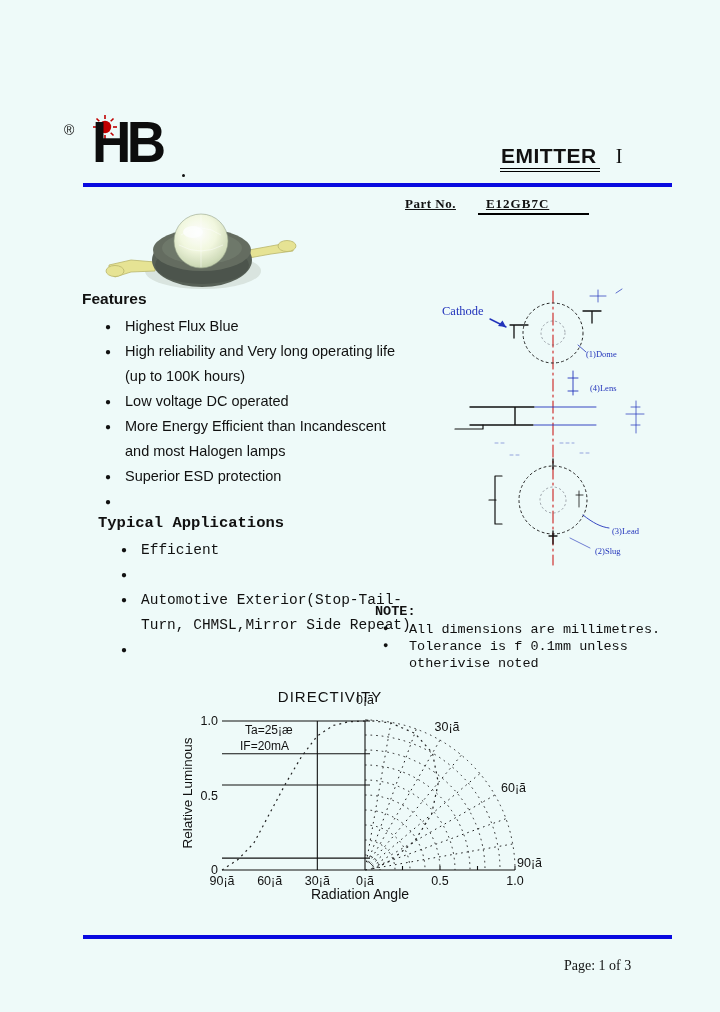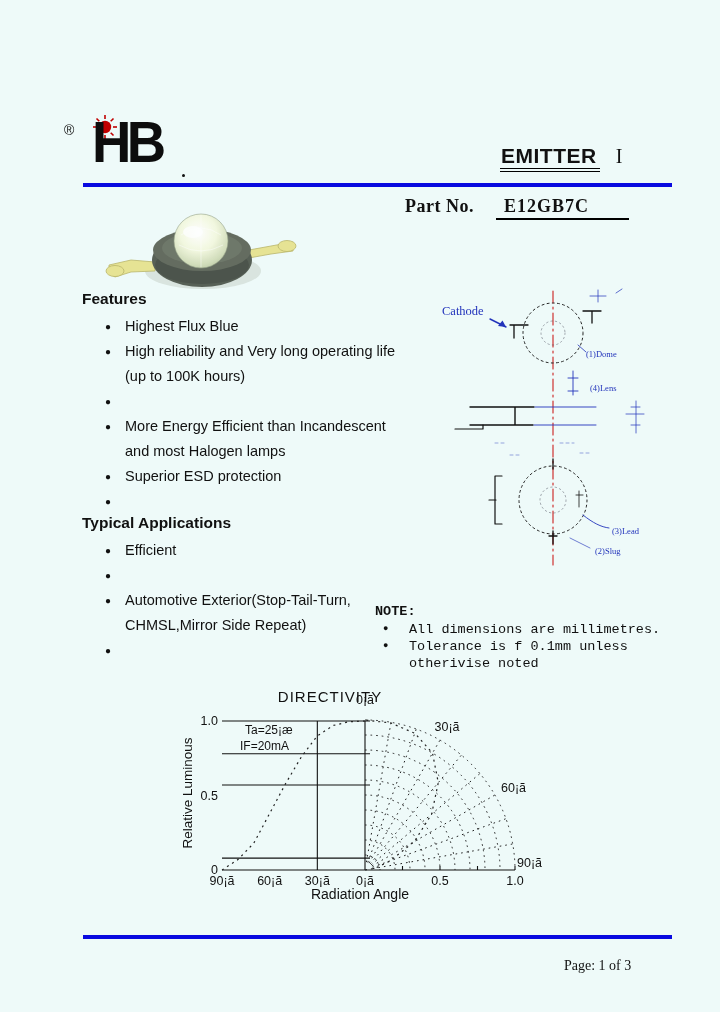--- a/index.html
+++ b/index.html
@@ -17,32 +17,32 @@
 
   .emitter-row{position:absolute;left:500px;top:126px;margin-top:18px;}
   .emitter-title{font-size:21px;font-weight:700;letter-spacing:.5px;
                  border-bottom:4px double #000;padding:0 3px 1px 1px;}
   .emitter-suffix{font-family:"Liberation Serif",serif;font-size:20px;margin-left:16px;}
 
   .rule{position:absolute;left:83px;width:589px;height:4px;background:#0909e0;}
   .rule-top{top:183px;} .rule-bottom{top:935px;}
 
   .part-row{position:absolute;left:405px;top:196px;font-family:"Liberation Serif",serif;
-            font-weight:700;font-size:18px;}
+            font-weight:700;font-size:13px;text-decoration:underline;}
   .part-label{margin-right:22px;letter-spacing:.5px;}
   .part-value{border-bottom:2px solid #000;padding:0 40px 2px 8px;letter-spacing:1px;}
 
   
   .led-photo{position:absolute;left:103px;top:205px;}
   .drawing{position:absolute;left:440px;top:283px;}
   .drawing text{font-family:"Liberation Serif",serif;}
 
   
   .features{position:absolute;left:82px;top:290px;width:345px;}
-  .apps{position:absolute;left:82px;top:514px;width:345px;}
+  .apps{position:absolute;left:98px;top:514px;width:345px;font-family:Liberation Mono, monospace;}
   .sec-heading{font-size:15.5px;font-weight:700;margin:0 0 6px 0;}
   ul.blist{list-style:none;margin:0;padding:0 0 0 23px;}
   ul.blist li{display:flex;align-items:flex-start;min-height:25px;}
   ul.blist .bullet{flex:0 0 20px;font-size:10px;line-height:25px;}
   ul.blist .txt{font-size:14.5px;line-height:25px;max-width:272px;}
 
   
   .note{position:absolute;left:375px;top:604px;width:315px;font-family:Liberation Mono, monospace;}
   .note-heading{font-size:13.5px;font-weight:700;margin:0 0 2px 0;}
   ul.nlist{list-style:none;margin:0;padding:0 0 0 8px;}
@@ -158,20 +158,21 @@
       <li>
           <span class="bullet">●</span>
           <span class="txt">Highest Flux Blue</span>
         </li>
       <li>
           <span class="bullet">●</span>
           <span class="txt">High reliability and Very long operating life (up to 100K hours)</span>
         </li>
       <li>
           <span class="bullet">●</span>
+          <span class="txt">Low voltage DC operated</span>
         </li>
       <li>
           <span class="bullet">●</span>
           <span class="txt">More Energy Efficient than Incandescent and most Halogen lamps</span>
         </li>
       <li>
           <span class="bullet">●</span>
           <span class="txt">Superior ESD protection</span>
         </li>
       <li>

